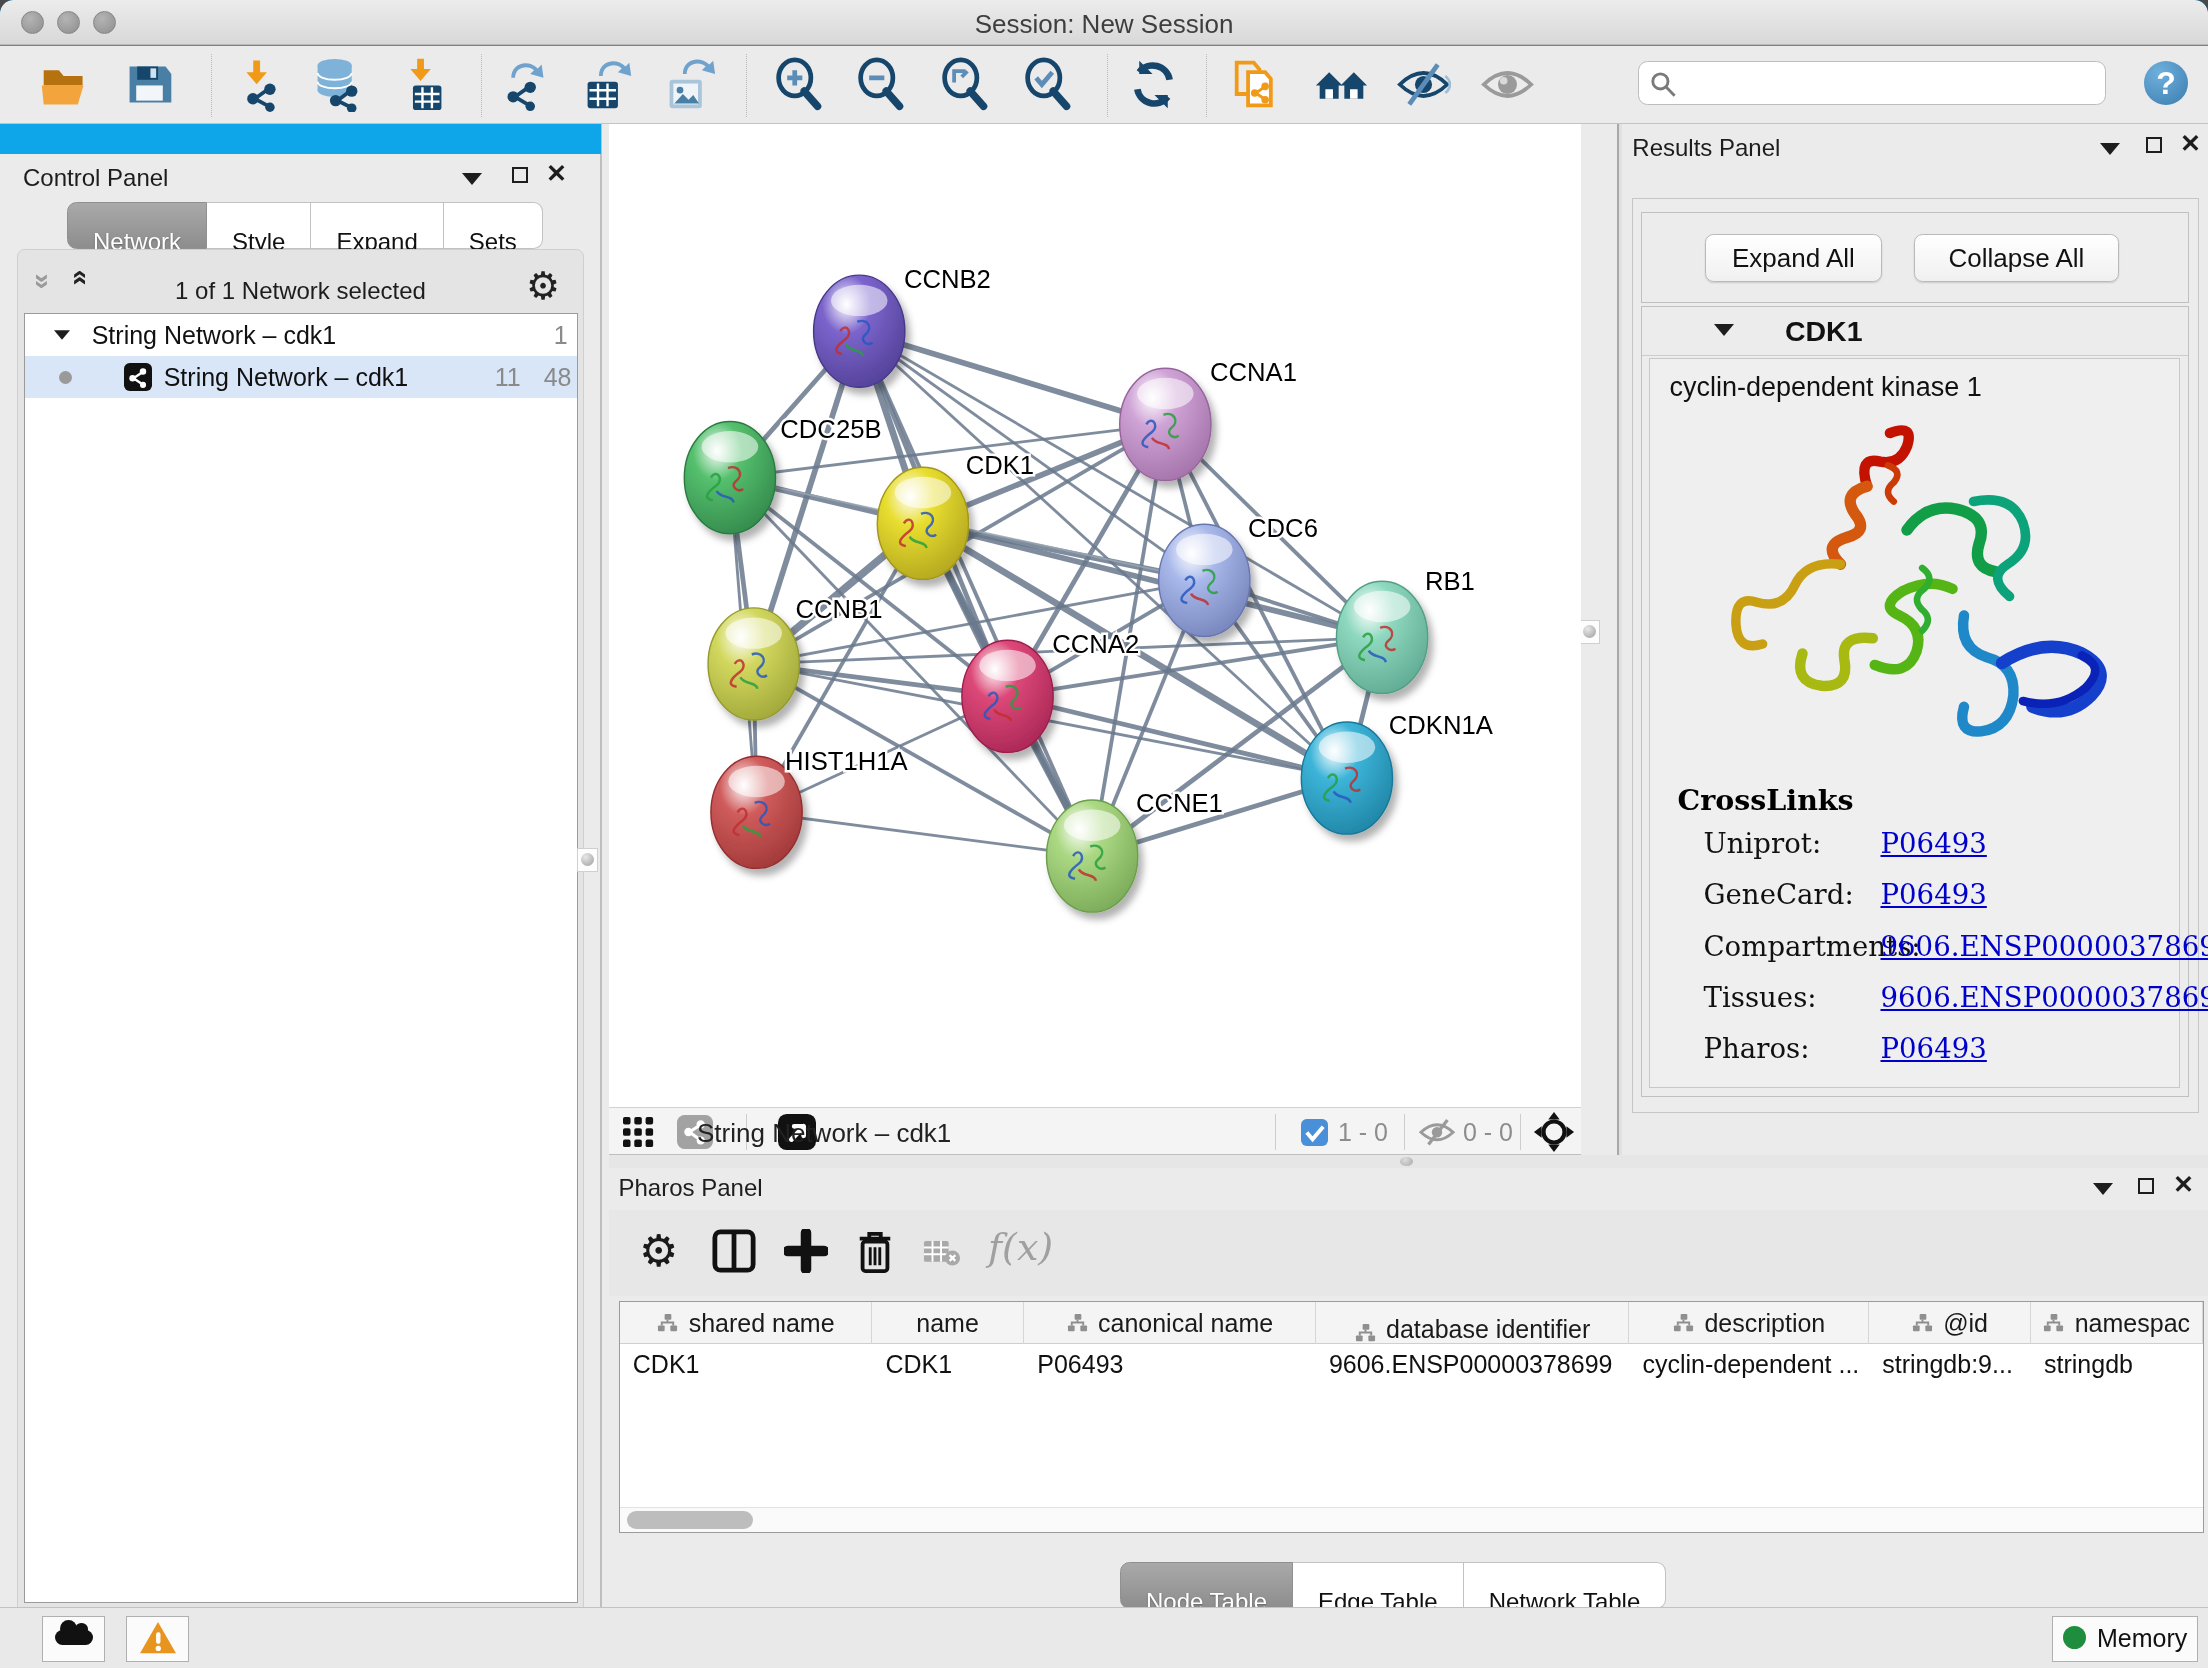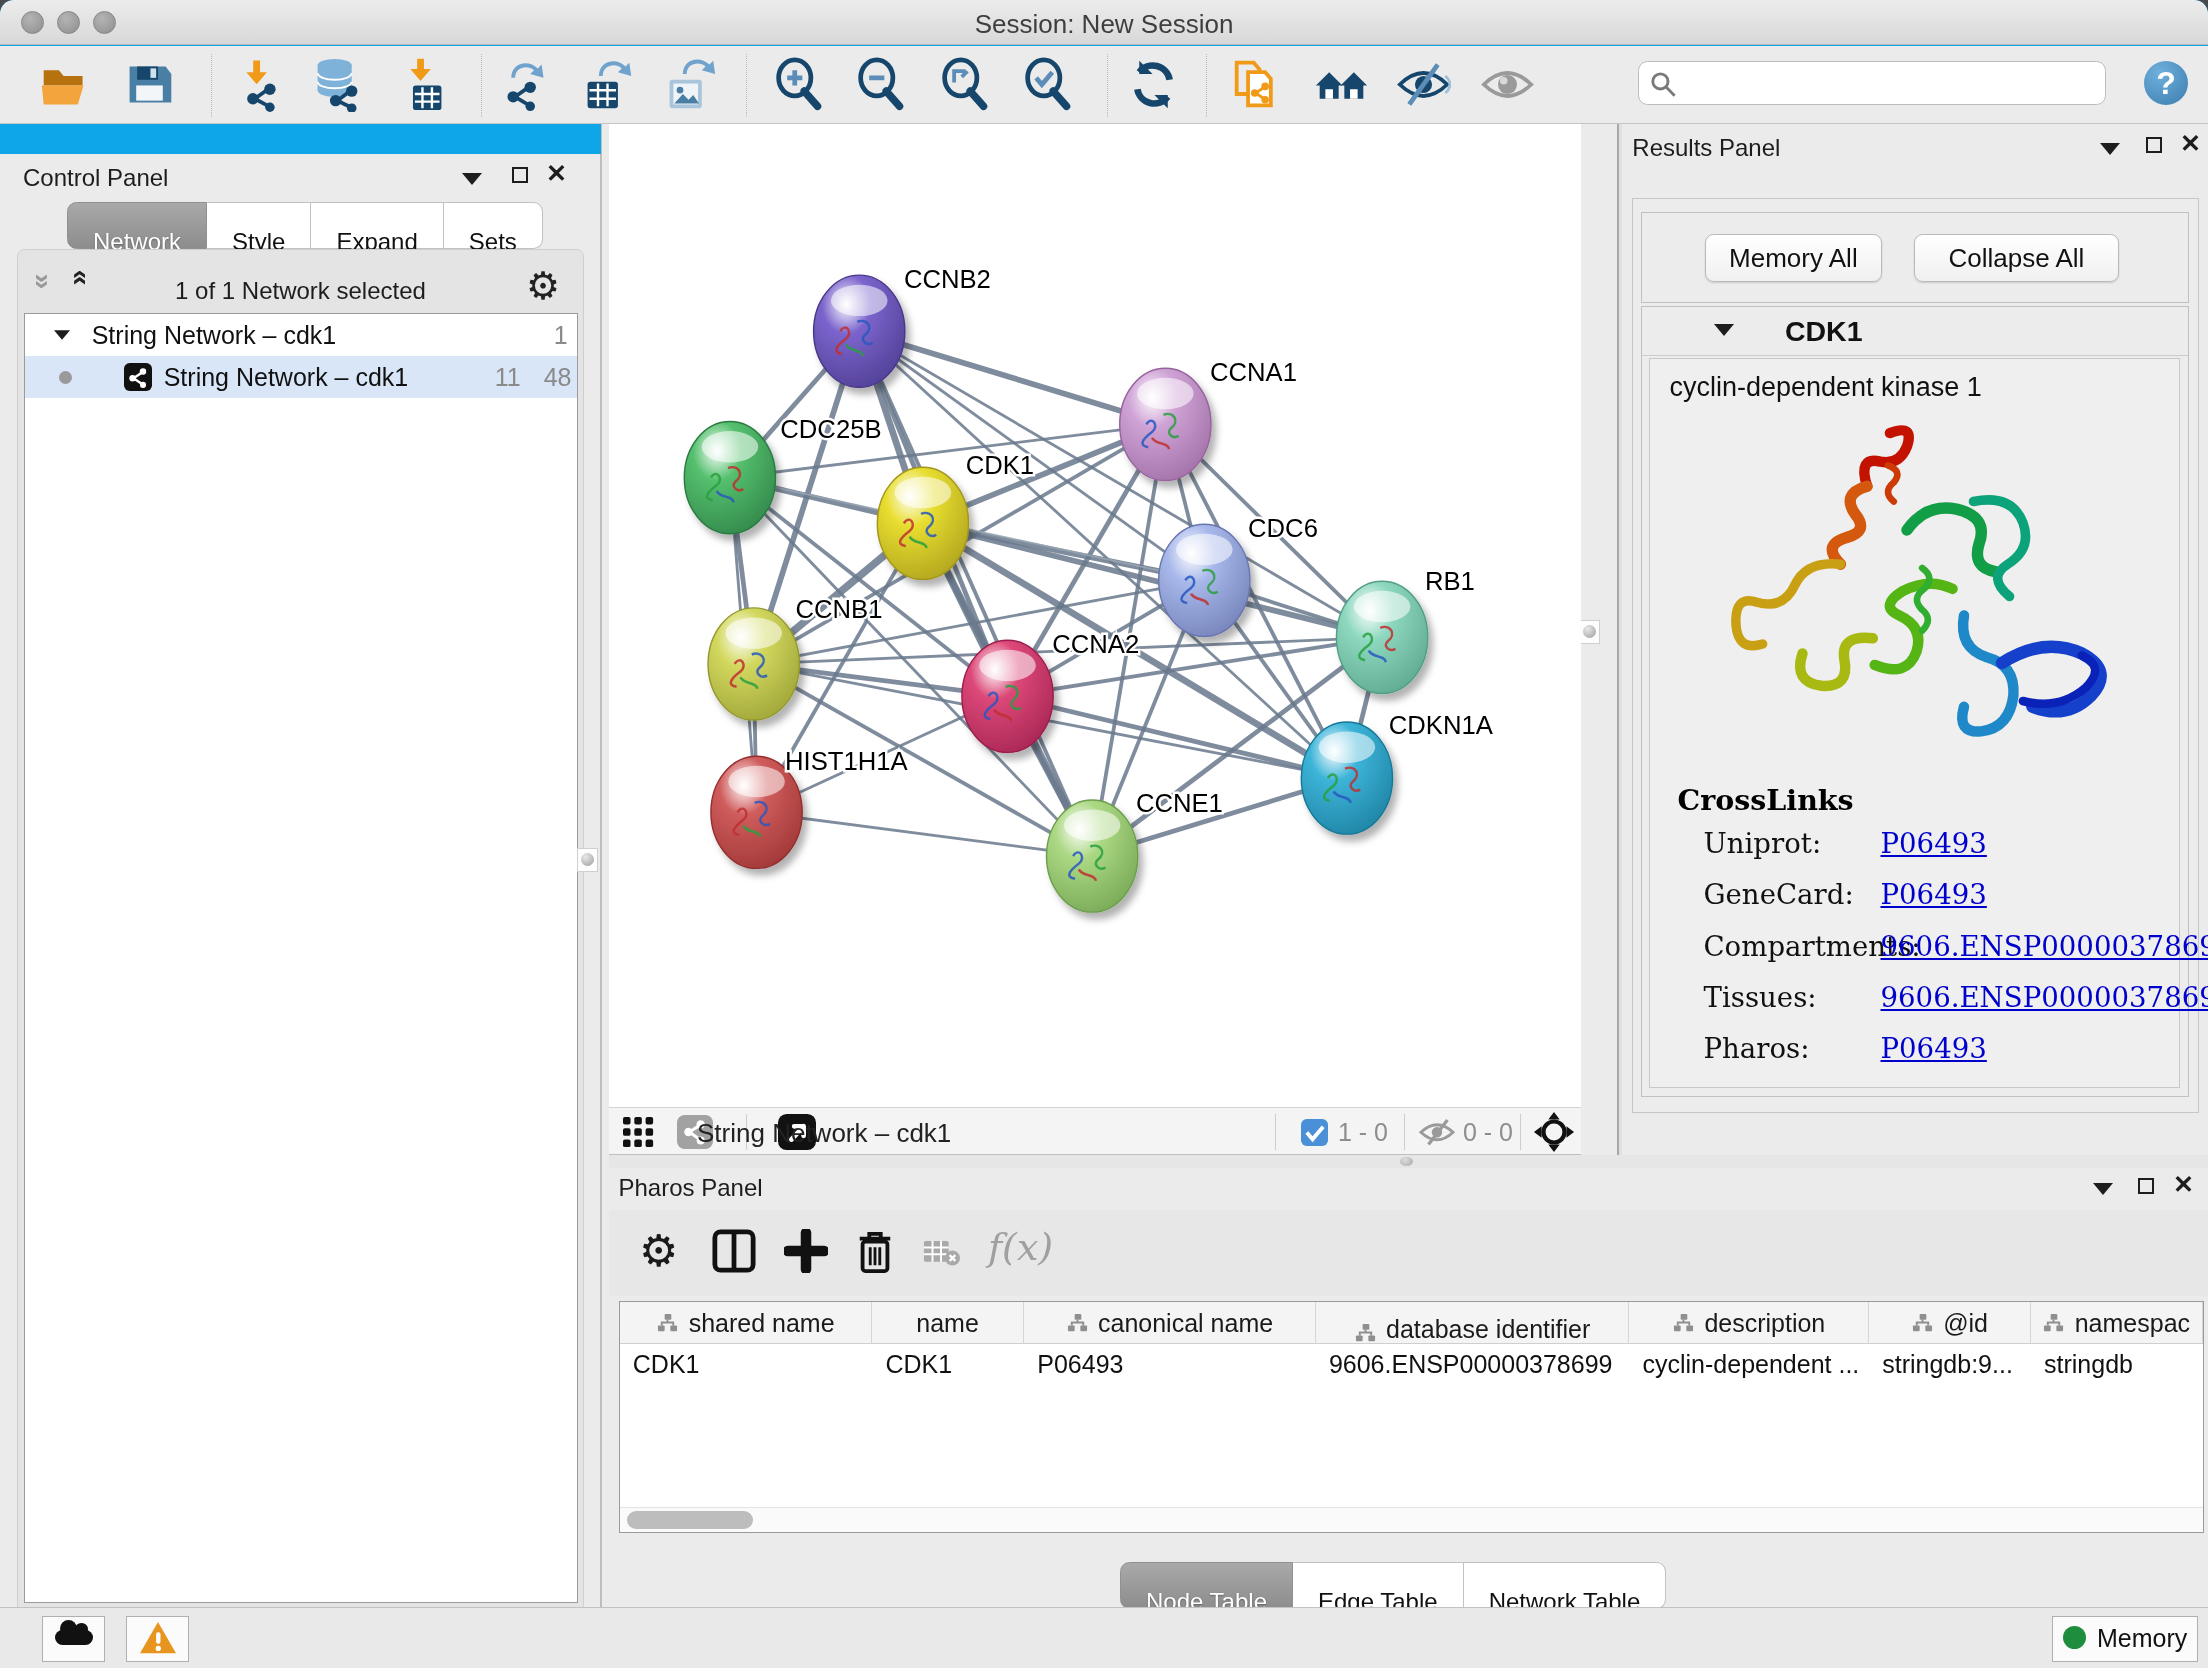--- a/index.html
+++ b/index.html
@@ -603,21 +603,21 @@
     <div class="hdot" style="left:791px;top:1.9px"></div>
   </div>
 
   <div id="results-panel">
     <div style="position:absolute;left:13.3px;top:9.5px" class="pane-title">Results Panel</div>
     <div style="position:absolute;left:481px;top:19px" class="tri-down mini-ctrl"></div>
     <div style="position:absolute;left:527px;top:13.3px" class="sq mini-ctrl"></div>
     <div style="position:absolute;left:561px;top:11.4px" class="xx mini-ctrl">✕</div>
     <div id="rp-box">
       <div id="rp-actions">
-        <div class="rp-btn" style="left:63px;width:177px">Memory All</div>
+        <div class="rp-btn" style="left:63px;width:177px">Expand All</div>
         <div class="rp-btn" style="left:272px;width:205px">Collapse All</div>
       </div>
       <div id="rp-entry">
         <div id="rp-entry-head">
           <span class="tri-down" style="position:absolute;left:72px;top:17px"></span>
           <span id="rp-gene">CDK1</span>
         </div>
         <div id="rp-entry-body">
           <div id="rp-desc">cyclin-dependent kinase 1</div>
           <svg id="rp-structure" width="457" height="361" viewBox="0 0 480 380">

